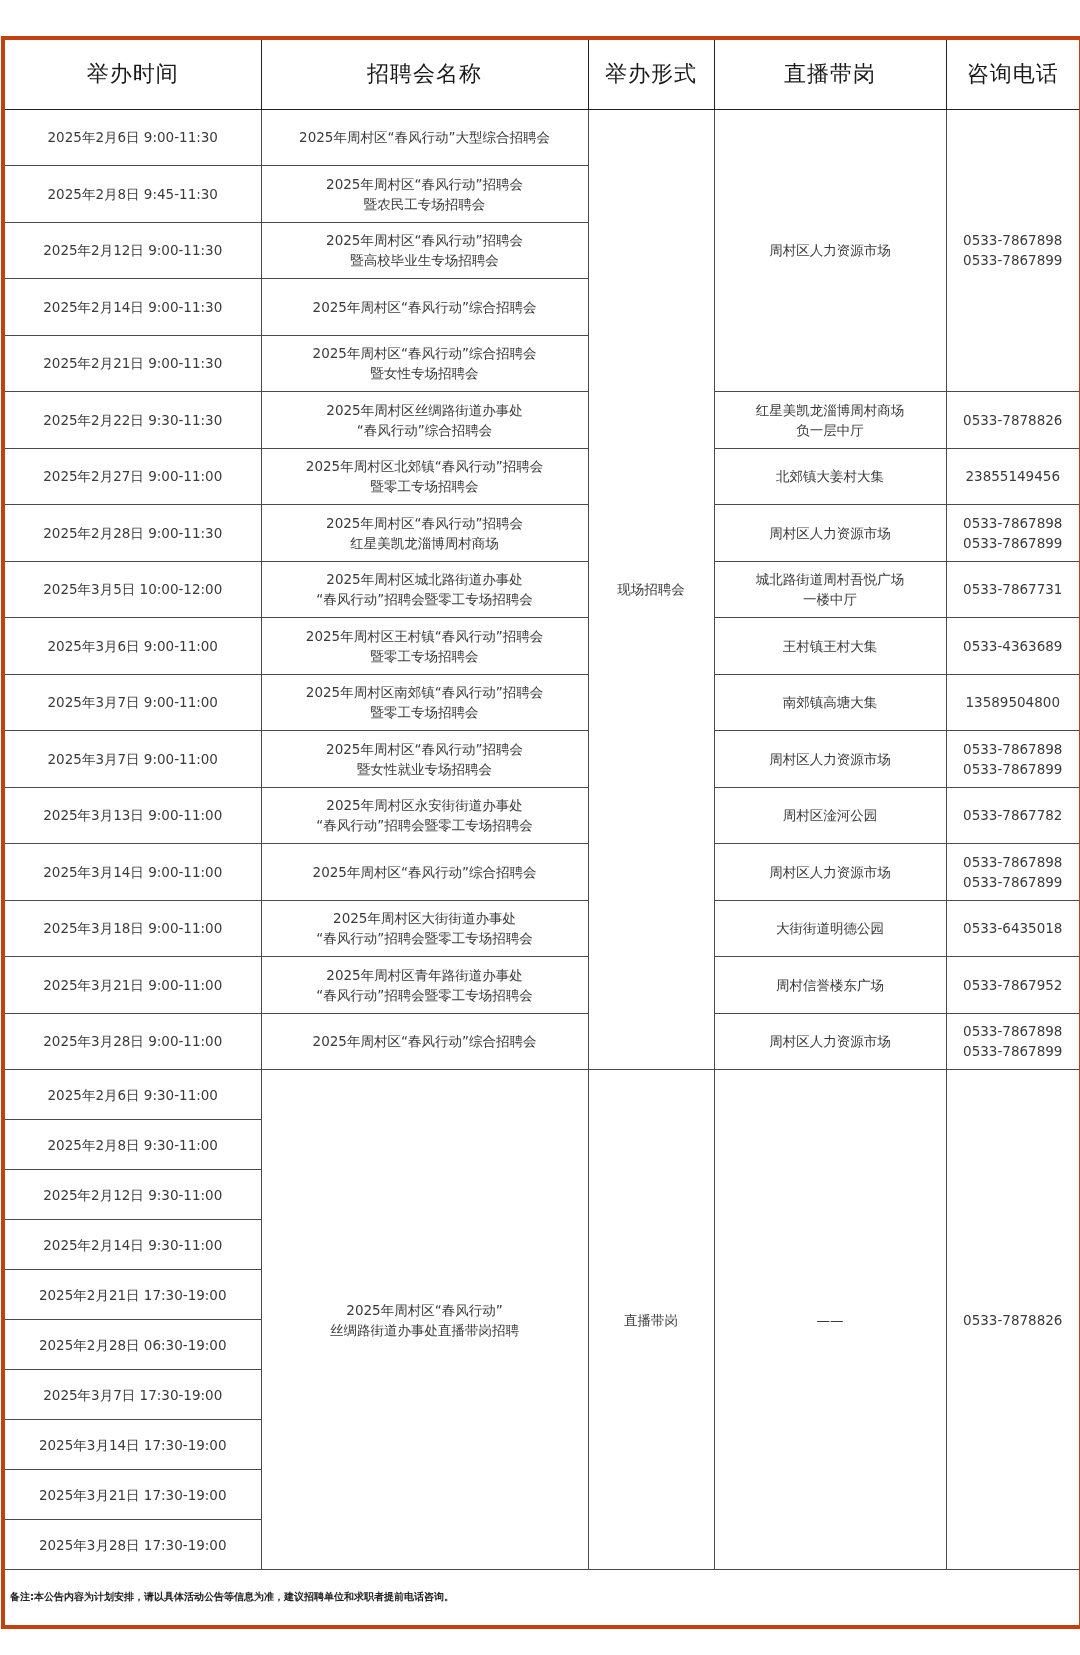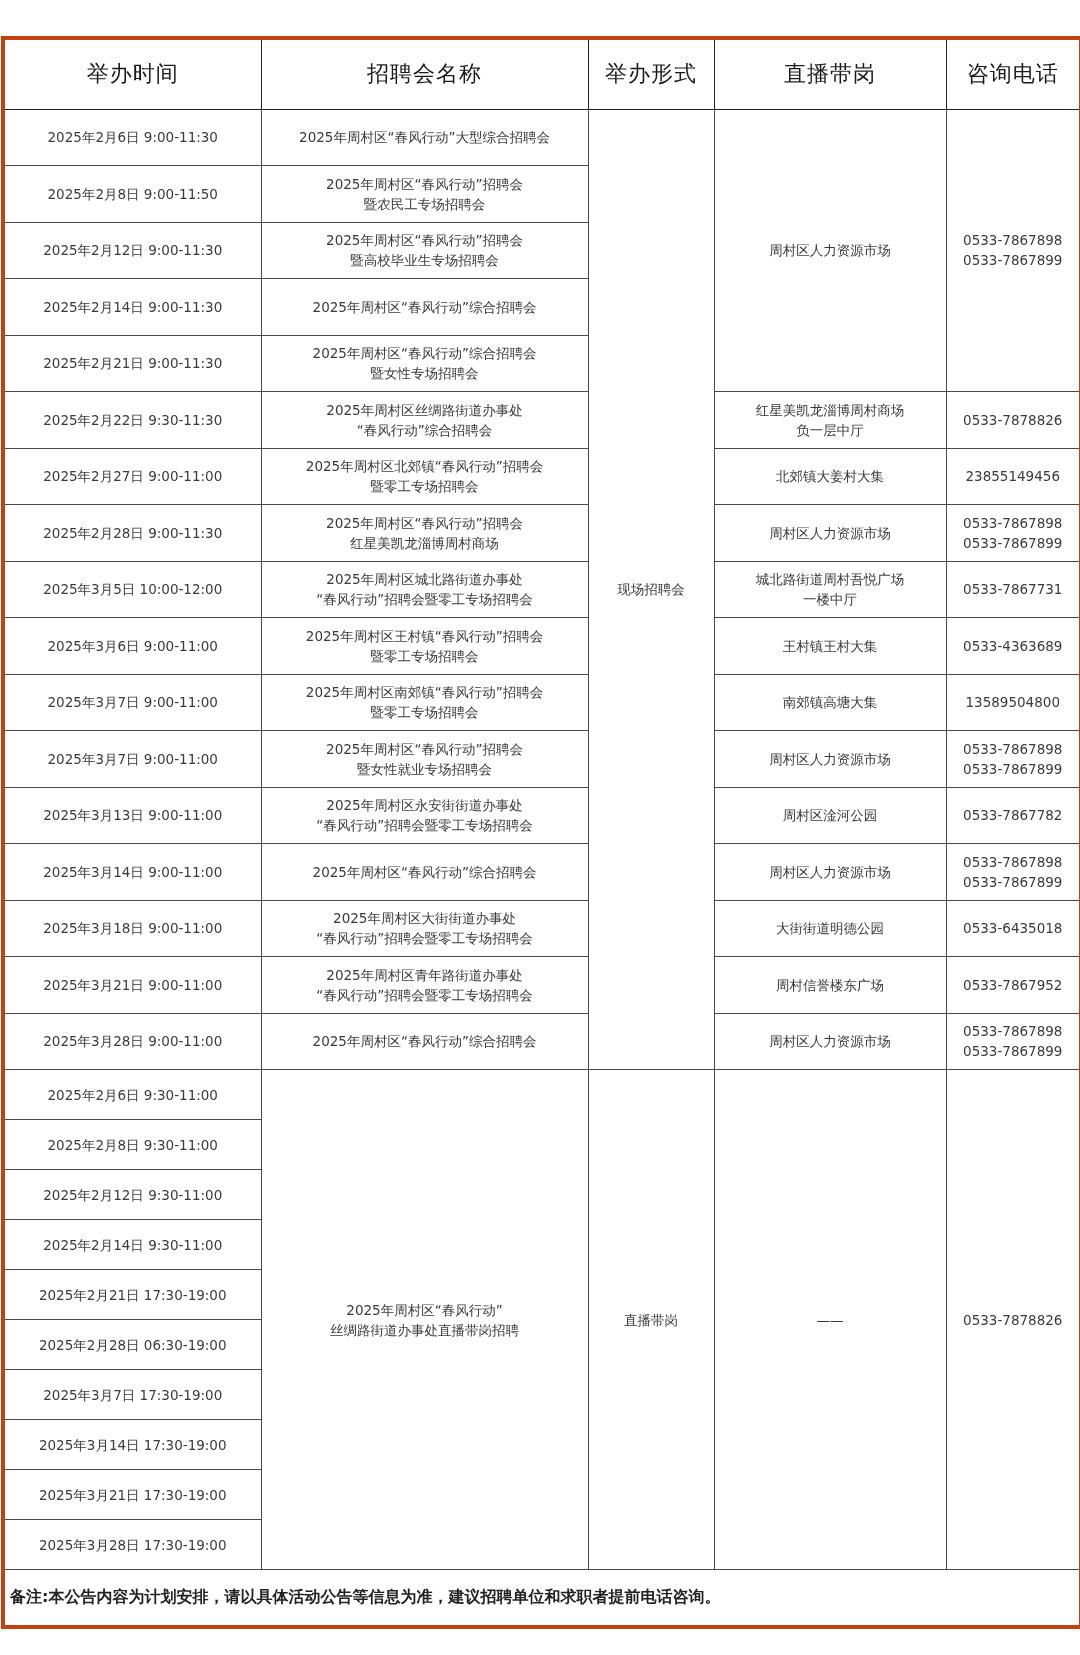--- a/index.html
+++ b/index.html
@@ -3,21 +3,21 @@
 <meta charset="utf-8">
 <style>
   html, body { margin: 0; padding: 0; background: #ffffff; }
   body { width: 1080px; height: 1655px; overflow: hidden; font-family: "DejaVu Sans", "Liberation Sans", sans-serif; color: #333333; }
   table { border-collapse: collapse; width: 1078px; margin-left: 1px; table-layout: fixed; }
   td, th { border: 1.5px solid #4a4a4a; text-align: center; vertical-align: middle; padding: 0 4px; box-sizing: border-box; }
   th { height: 71px; font-size: 22px; font-weight: normal; color: #1a1a1a; letter-spacing: 1px; border-color: #222; }
   td { font-size: 13.5px; line-height: 20px; color: #3a3a3a; }
   tr.data td { height: 56.5px; }
   tr.live td { height: 50px; }
-  td.note { text-align: left; font-weight: bold; font-size: 16px; height: 57px; padding-left: 5px; color: #222; border-color: #222; }
+  td.note { text-align: left; font-weight: bold; font-size: 10px; height: 57px; padding-left: 5px; color: #222; border-color: #222; }
   .line { display: block; white-space: nowrap; }
   .time { white-space: nowrap; }
   table { border: 4px solid #c2410c; margin-top: 36px; }
 </style>
 </head>
 <body>
 
 <table>
   <colgroup>
     <col style="width:258px">
@@ -43,21 +43,21 @@
           <span class="line">2025年周村区“春风行动”大型综合招聘会</span>
         </td>
       <td rowspan="17">现场招聘会</td>
       <td rowspan="5">周村区人力资源市场</td>
       <td rowspan="5">
         <span class="line">0533-7867898</span>
         <span class="line">0533-7867899</span>
       </td>
     </tr>
     <tr class="data">
-      <td class="time">2025年2月8日  9:00-11:50</td>
+      <td class="time">2025年2月8日  9:45-11:30</td>
       <td>
         <span class="line">2025年周村区“春风行动”招聘会</span>
         <span class="line">暨农民工专场招聘会</span>
       </td>
     </tr>
     <tr class="data">
       <td class="time">2025年2月12日  9:00-11:30</td>
       <td>
         <span class="line">2025年周村区“春风行动”招聘会</span>
         <span class="line">暨高校毕业生专场招聘会</span>

